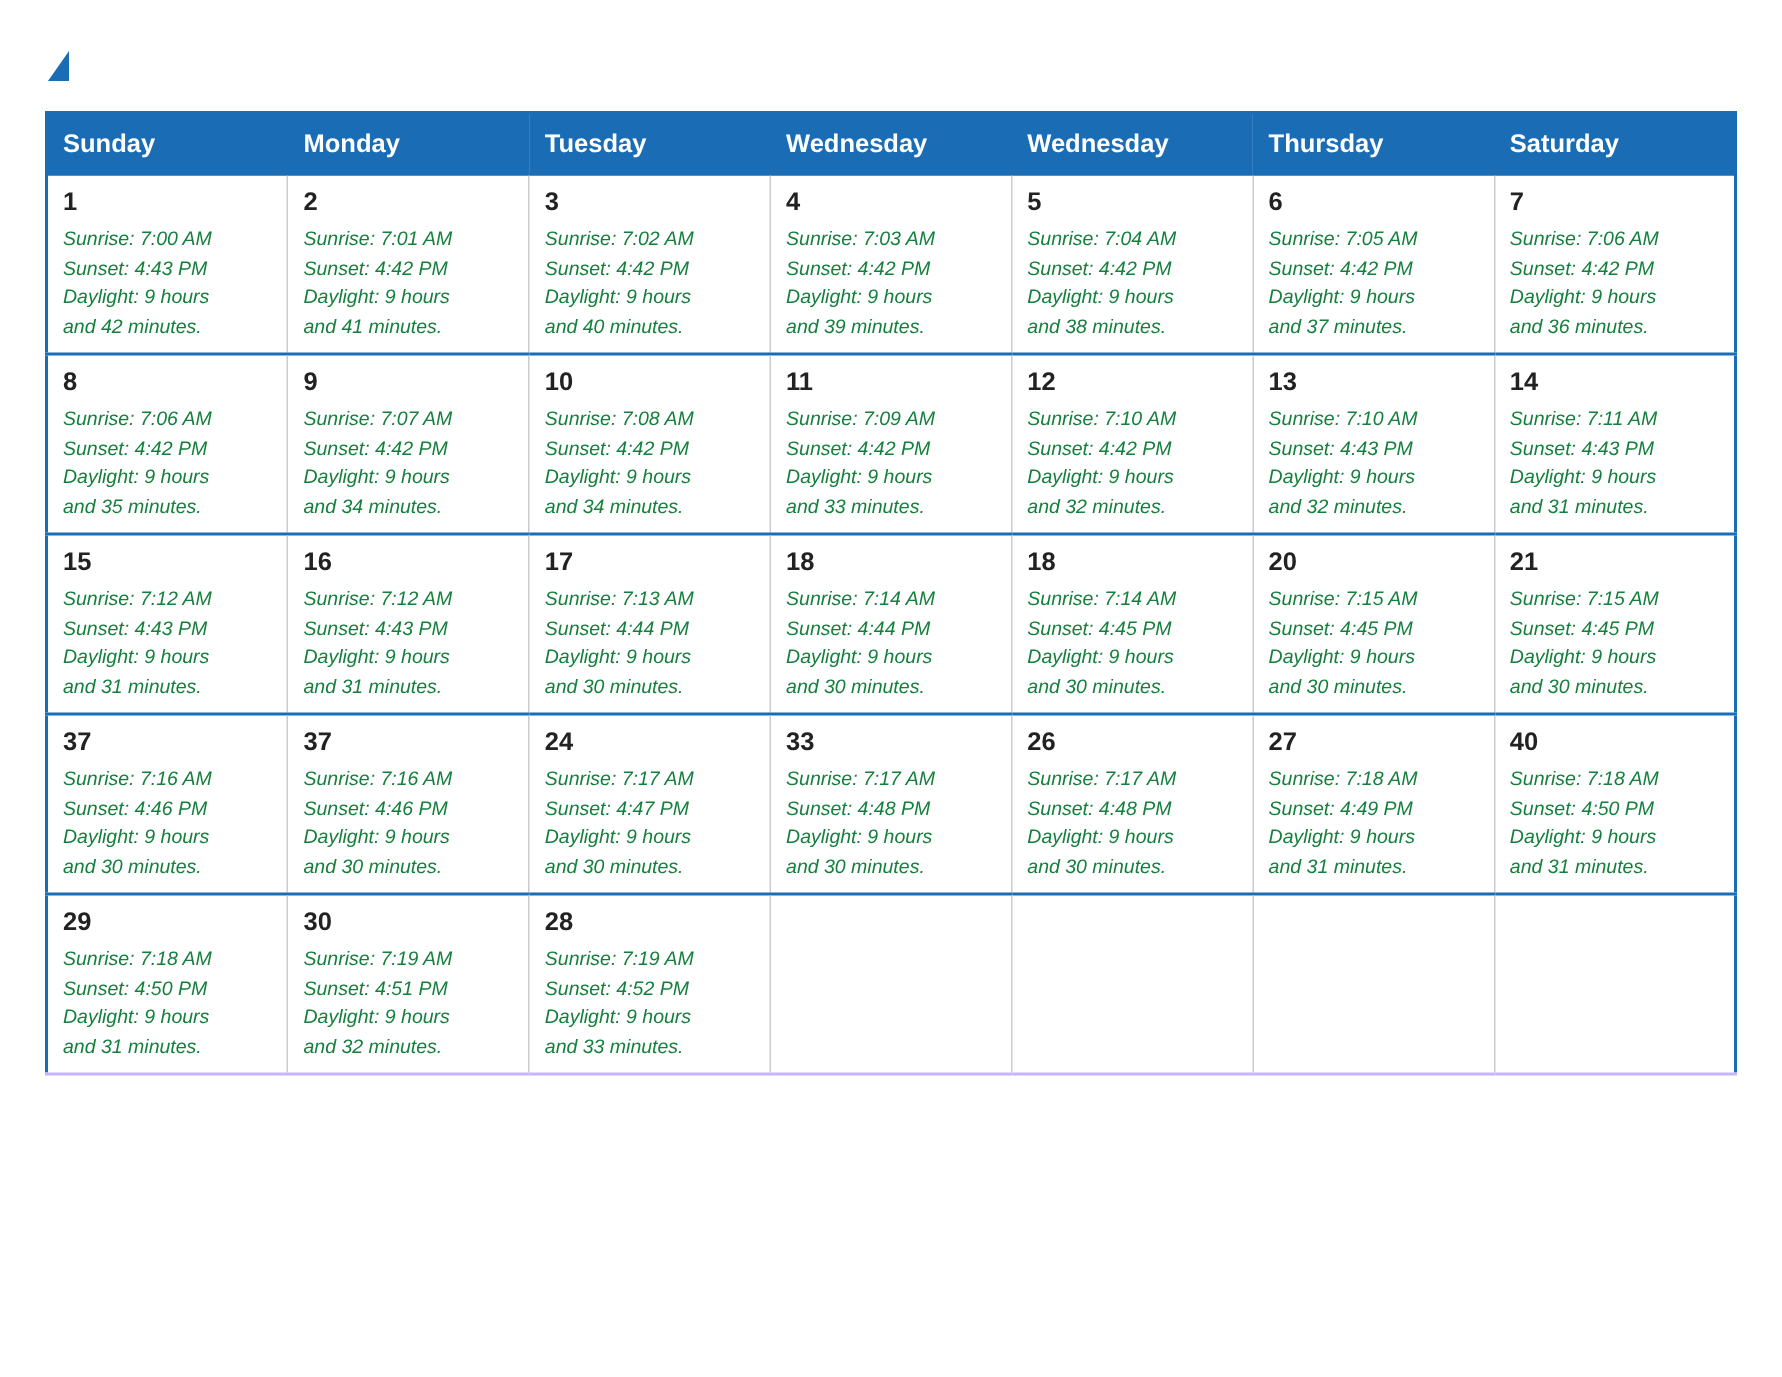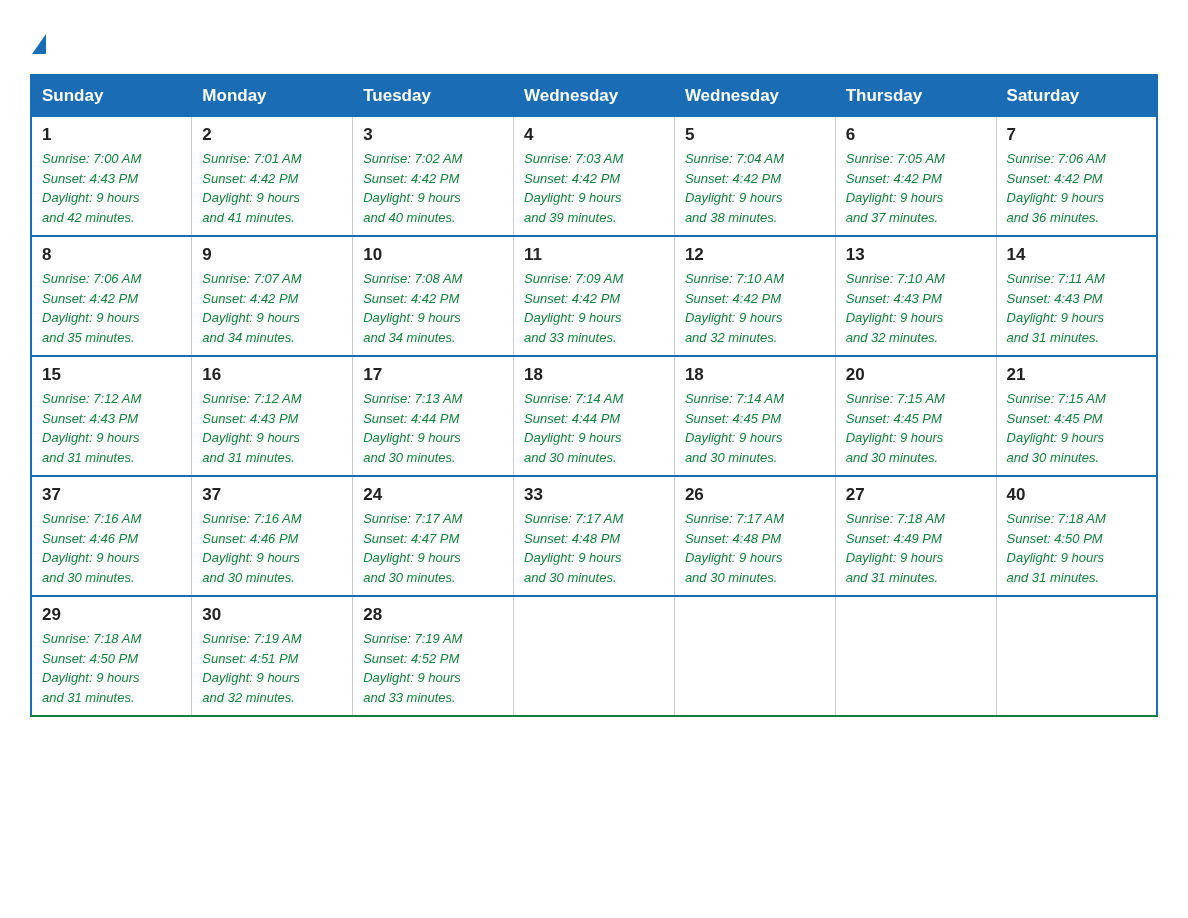--- a/index.html
+++ b/index.html
@@ -92,21 +92,21 @@
     .day-info {
       font-size: 13px;
       line-height: 1.5;
       color: #15803d;
       font-style: italic;
     }
     .calendar tr td {
       border-bottom: 2px solid #1a6db5;
     }
     .calendar tr:last-child td {
-      border-bottom: 2px solid #15803d;
+      border-bottom: 2px solid #c4b5fd;
     }
     .empty-cell {
       background: #fff;
     }
   </style>
 </head>
 <body>
 
 <div class="header">
   <div class="logo-wrapper">

